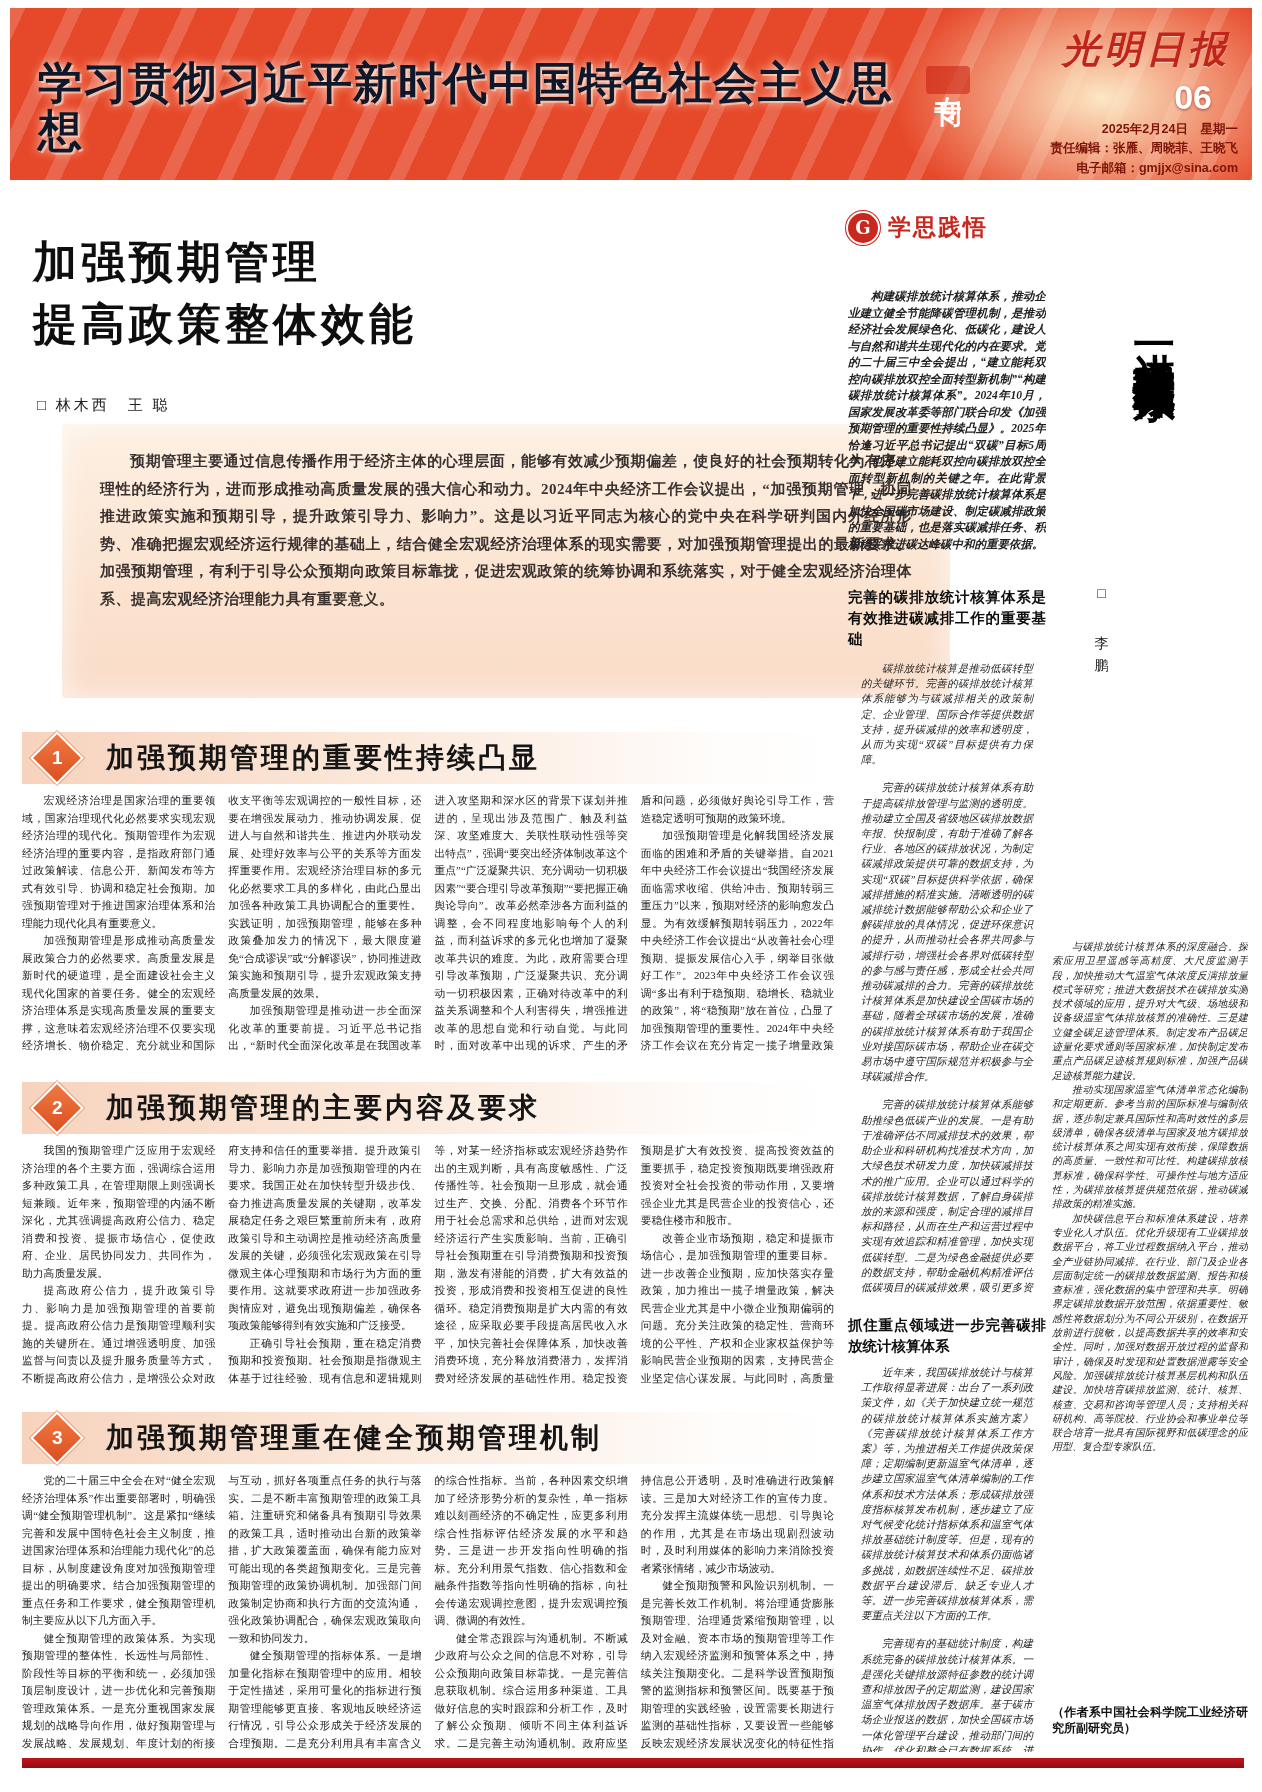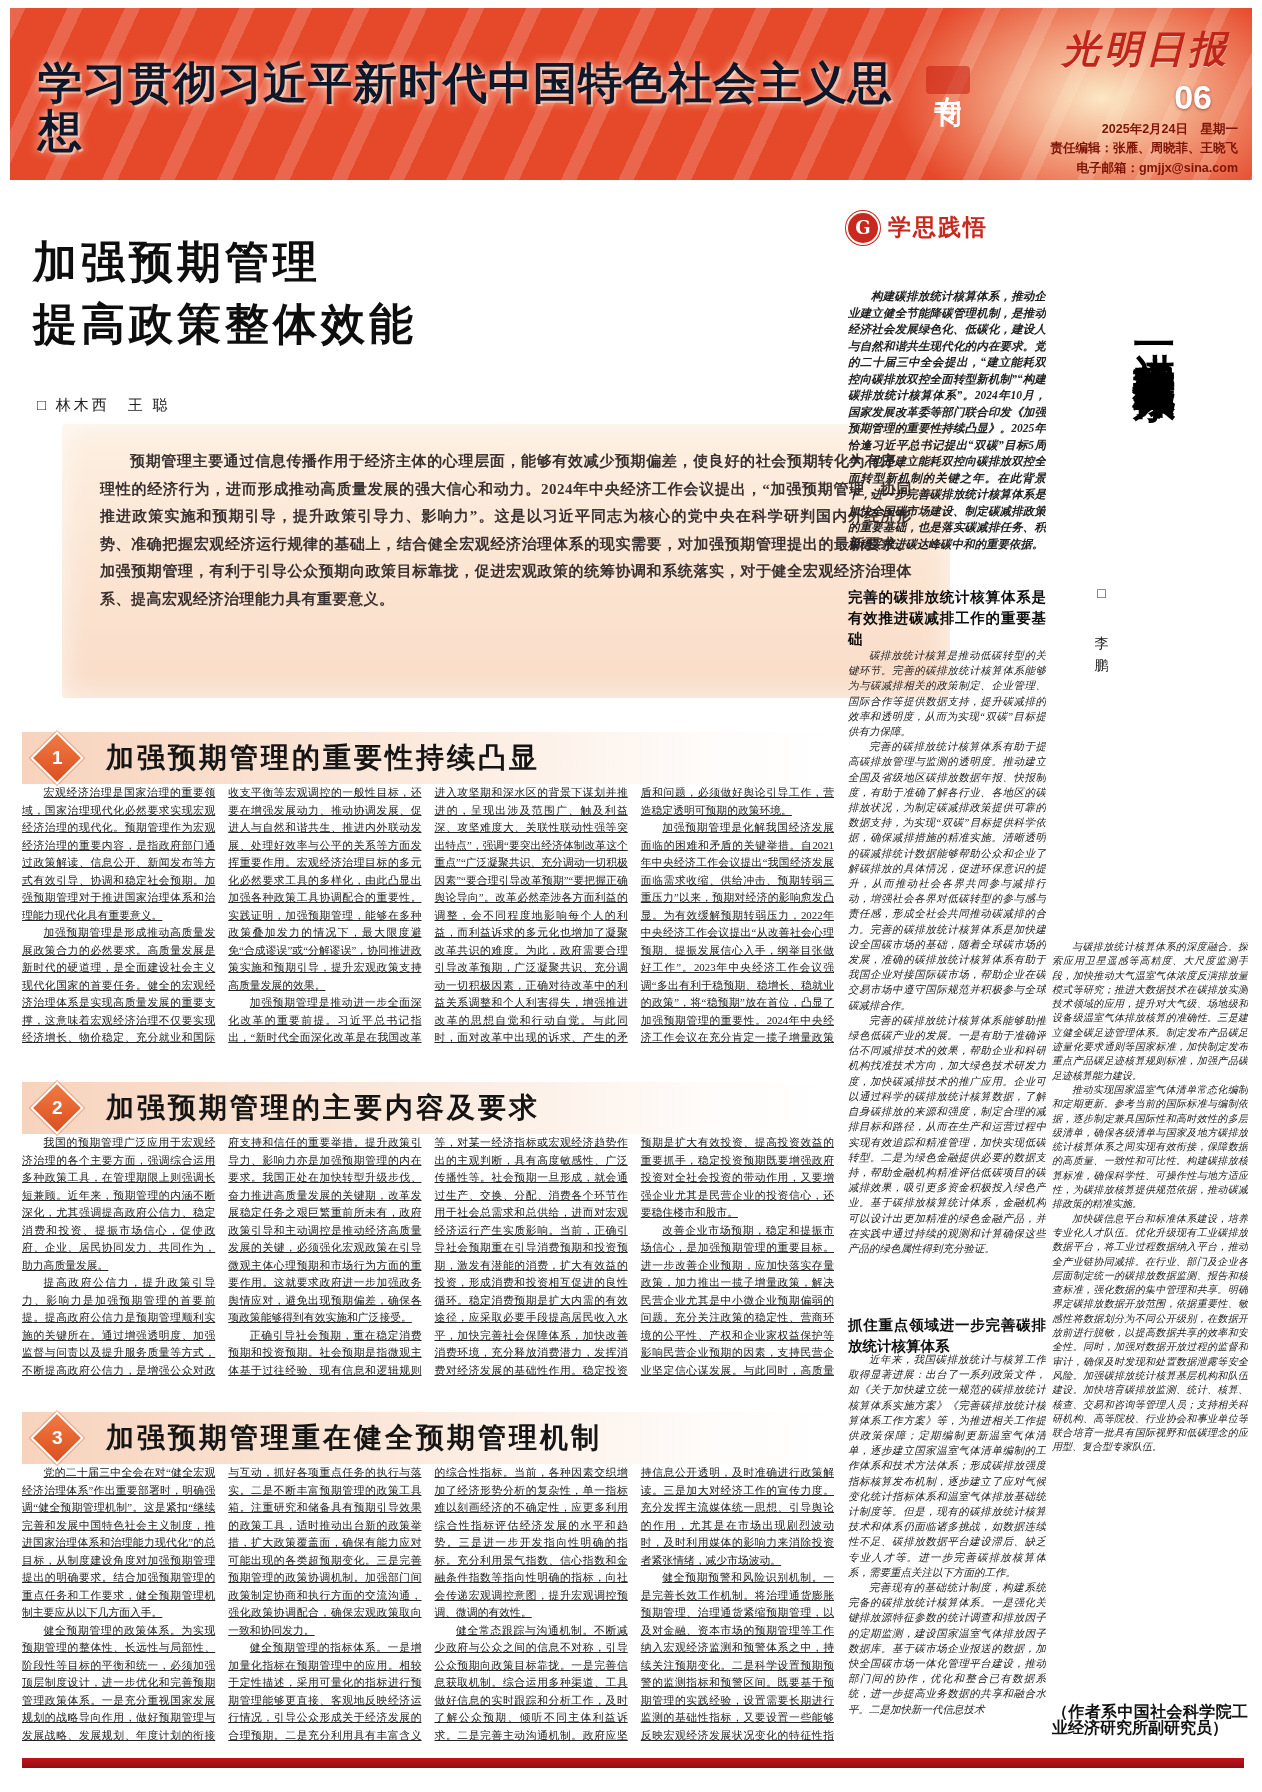--- a/index.html
+++ b/index.html
@@ -39,50 +39,50 @@
   
   .sec{position:absolute;left:22px;width:812px;}
   .sec-band{height:52px;display:flex;align-items:center;
     background:linear-gradient(90deg,#f7d3bd 0%,#fbe8da 45%,rgba(253,243,236,.25) 85%,rgba(255,255,255,0) 100%);}
   .diamond{width:34px;height:34px;margin-left:16px;transform:rotate(45deg);flex:0 0 auto;
     background:linear-gradient(135deg,#f07a42,#dc4f20);border:2px solid #fff;
     box-shadow:0 0 0 1px rgba(220,80,32,.4);display:flex;align-items:center;justify-content:center;}
   .diamond span{transform:rotate(-45deg);color:#fff;font-weight:700;font-size:19px;
     font-family:"Liberation Sans",sans-serif;}
   .sec-band h2{margin:0 0 0 30px;font-size:28px;font-weight:900;letter-spacing:3px;color:#151515;}
-  .sec-body{column-count:4;column-gap:13px;overflow:hidden;
-    font-size:10.8px;line-height:17.5px;text-align:justify;color:#222;text-decoration:underline;}
+  .sec-body{margin-top:8px;column-count:4;column-gap:13px;overflow:hidden;
+    font-size:10.8px;line-height:17.5px;text-align:justify;color:#222;}
   .sec-body p{margin:0;text-indent:2em;}
   
   .sy-badge{position:absolute;left:848px;top:212px;display:flex;align-items:center;}
   .g-logo{width:30px;height:30px;border-radius:50%;background:#c8281e;color:#fff;display:flex;
     align-items:center;justify-content:center;font-size:18px;font-weight:900;
     font-family:"DejaVu Serif",serif;box-shadow:0 0 0 2px #fff,0 0 0 3px #c8281e;}
   .sy-text{margin-left:10px;font-size:23px;font-weight:900;color:#c8281e;letter-spacing:2px;}
   .kai{font-style:italic;}
   .carbon-intro{position:absolute;left:848px;top:288px;width:198px;height:274px;overflow:hidden;}
   .carbon-intro p{margin:0;font-size:11.5px;font-weight:700;line-height:16.5px;text-align:justify;
     text-indent:2em;color:#222;}
   .carbon-sub{position:absolute;left:848px;width:198px;font-size:14.5px;font-weight:900;
     line-height:21px;color:#0f0f0f;text-align:justify;}
   .carbon-sub1{top:572px;}
   .carbon-sub2{top:1300px;}
   .carbon-body{position:absolute;left:848px;width:198px;overflow:hidden;font-size:10.5px;
     line-height:15.2px;text-align:justify;color:#222;}
-  .carbon-body p{margin:0;text-indent:2em;}
+  .carbon-body p{margin:13px;text-indent:2em;}
   .carbon-body1{top:648px;height:646px;}
   .carbon-body2{top:1352px;height:400px;}
   .vert-title{position:absolute;left:1126px;top:320px;height:628px;writing-mode:vertical-rl;
     font-size:42px;font-weight:900;letter-spacing:2px;color:#000;}
   .vert-byline{position:absolute;left:1092px;top:586px;writing-mode:vertical-rl;font-size:14px;
     letter-spacing:10px;color:#222;}
   .carbon-right{position:absolute;left:1052px;top:940px;width:196px;height:768px;overflow:hidden;
     font-size:10px;line-height:14.3px;text-align:justify;color:#222;}
   .carbon-right p{margin:0;text-indent:2em;}
-  .carbon-attr{position:absolute;left:1052px;top:1704px;width:196px;font-size:16px;font-weight:700;
+  .carbon-attr{position:absolute;left:1052px;top:1704px;width:196px;font-size:12px;font-weight:700;
     line-height:16px;text-align:justify;color:#111;}
   .bottom-rule{position:absolute;left:22px;top:1758px;width:1222px;height:10px;
     background:linear-gradient(180deg,#c2141c,#8e0f12);}
 </style>
 </head>
 <body>
 
 <div class="page">
 
   <div class="banner">

